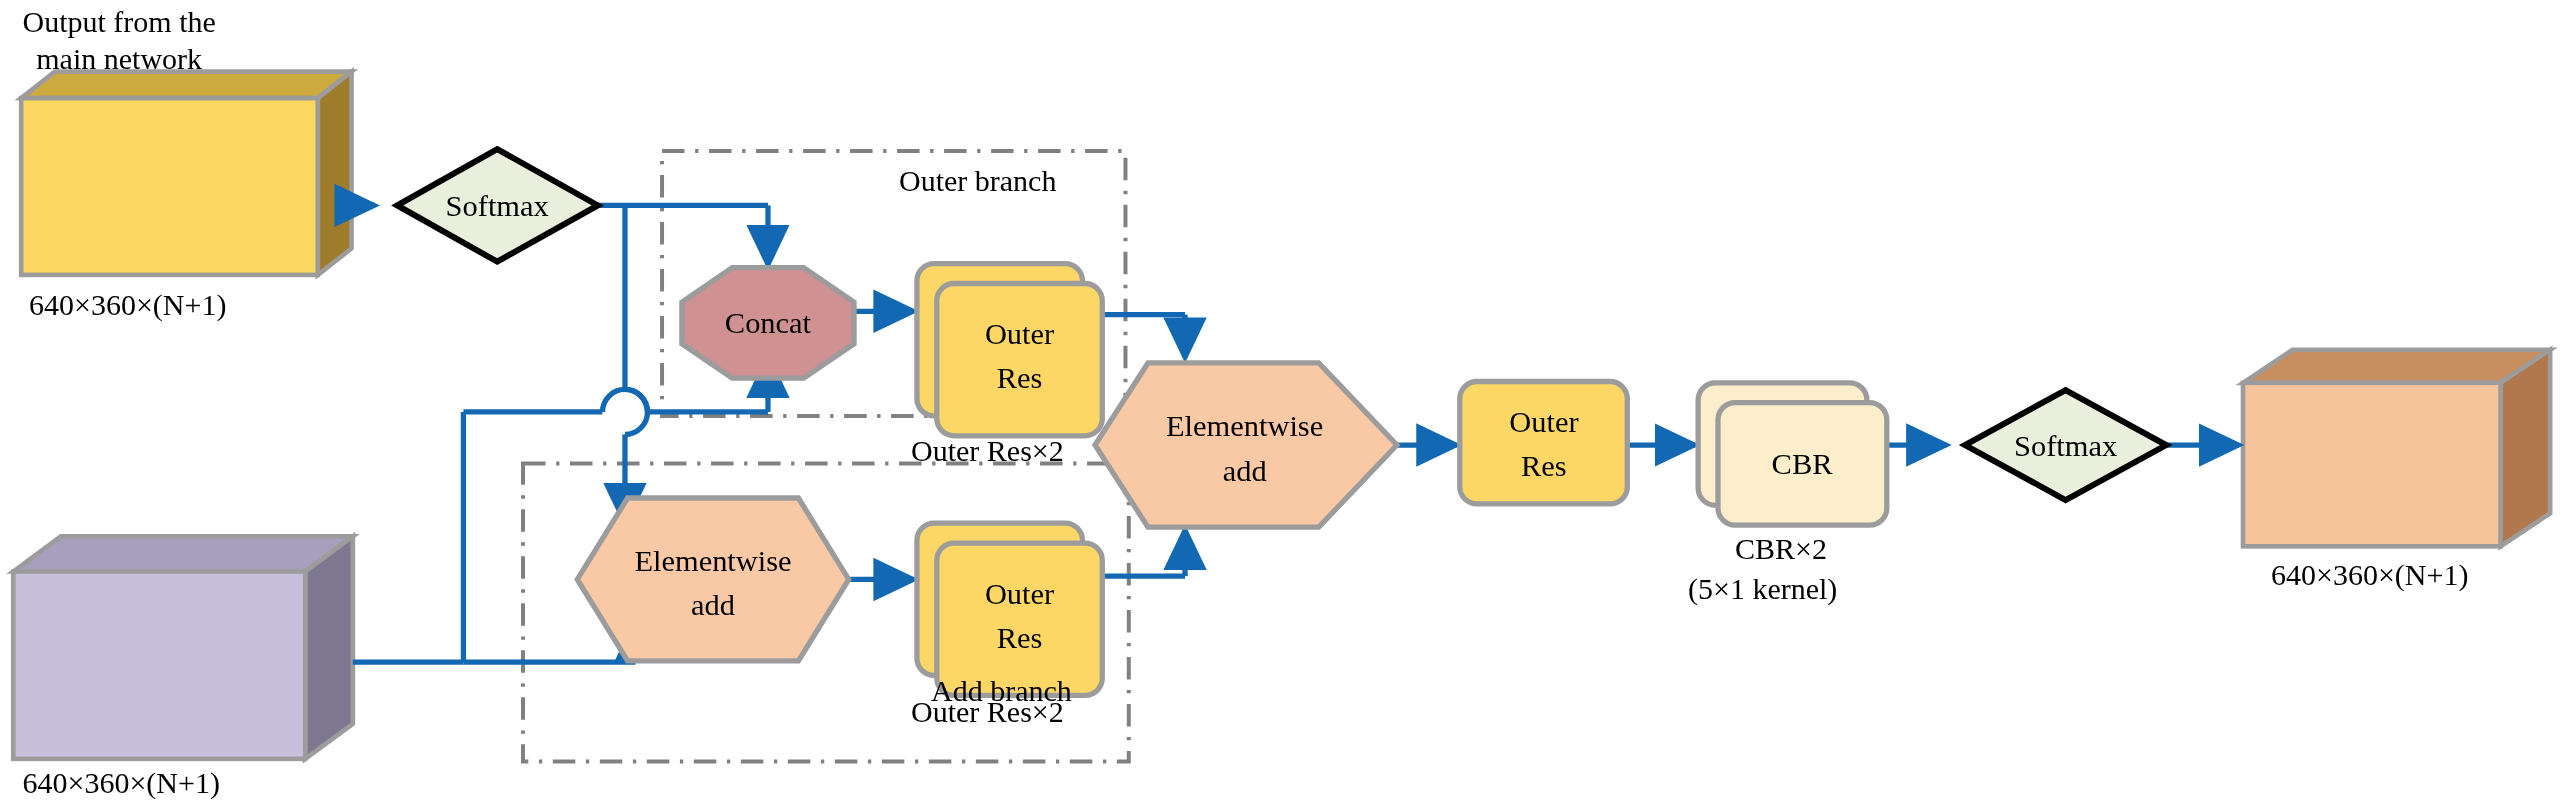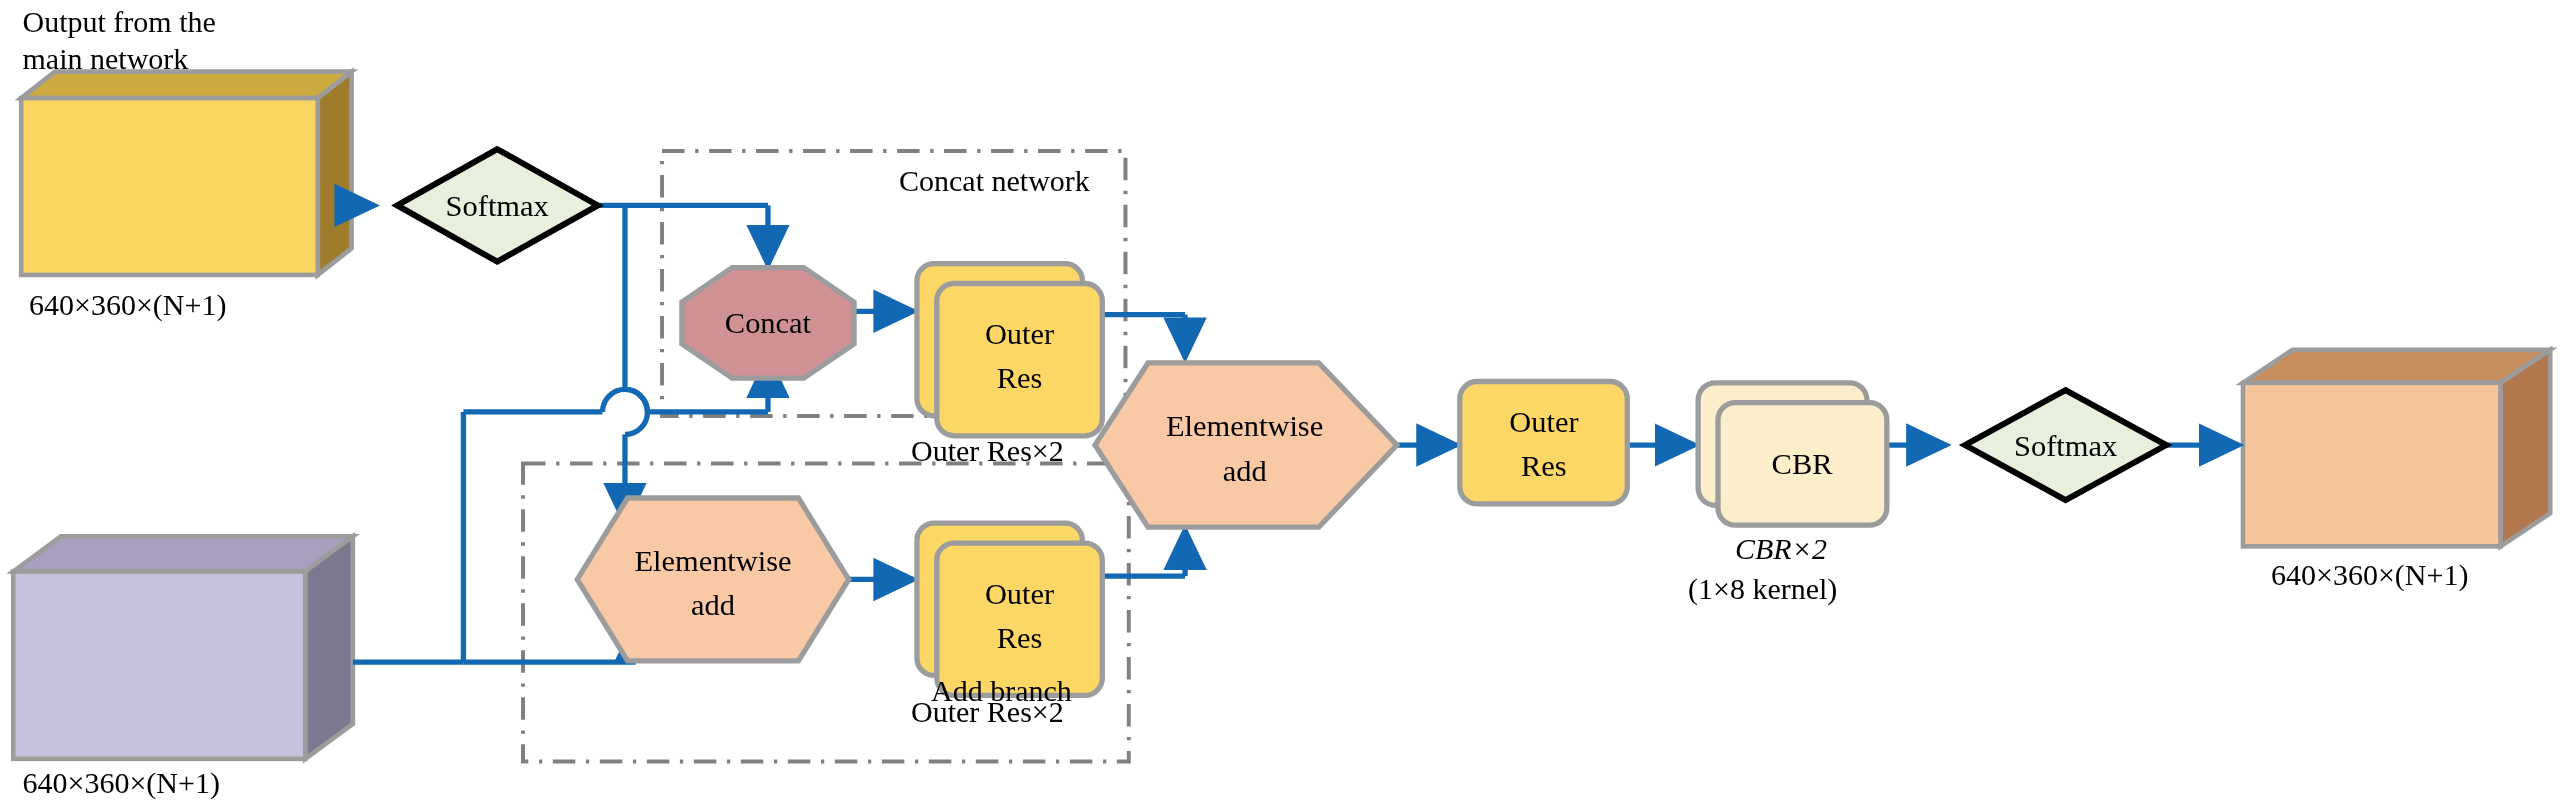--- a/index.html
+++ b/index.html
@@ -1,18 +1,18 @@
 <!DOCTYPE html>
 <html style="font-size:10.6px"><head>
 <meta charset="utf-8">
 <style>
   html,body{margin:0;padding:0;background:#ffffff;}
   body{width:2576px;height:808px;font-family:"Liberation Serif","DejaVu Serif",serif;color:#000;}
   #stage{position:relative;width:2576px;height:808px;overflow:hidden;background:#fff;}
-  .lbl{position:absolute;white-space:pre;line-height:1.22;font-size:30px;color:#000;}
+  .lbl{position:absolute;white-space:pre;line-height:1.22;font-size:30px;color:#000;text-align:center;}
   .svgwrap{position:absolute;left:0;top:0;width:2576px;height:808px;}
   text{font-family:"Liberation Serif","DejaVu Serif",serif;fill:#000;}
 </style>
 </head>
 <body>
 
 <div id="stage">
 
   <svg class="svgwrap" viewBox="0 0 3891 1220" xmlns="http://www.w3.org/2000/svg">
     <defs>
@@ -138,25 +138,25 @@
       <text x="3120" y="688" font-size="46" text-anchor="middle">Softmax</text>
     </g>
 
   </svg>
 
   <div class="lbl" style="left:22.5px; top:4px;">Output from the<br>main network</div>
   <div class="lbl" style="left:29px; top:287px;">640×360×(N+1)</div>
 
   <div class="lbl" style="left:22.5px; top:765px;">640×360×(N+1)</div>
 
-  <div class="lbl" style="left:899px; top:163px;">Concat network</div>
+  <div class="lbl" style="left:899px; top:163px;">Outer branch</div>
   <div class="lbl" style="left:911px; top:433px;">Outer Res×2</div>
 
   <div class="lbl" style="left:931px; top:673px;">Add branch</div>
   <div class="lbl" style="left:911px; top:694px;">Outer Res×2</div>
 
-  <div class="lbl" style="left:1735px; top:531px;font-style:italic;">CBR×2</div>
-  <div class="lbl" style="left:1688px; top:571px;">(1×8 kernel)</div>
+  <div class="lbl" style="left:1735px; top:531px;">CBR×2</div>
+  <div class="lbl" style="left:1688px; top:571px;">(5×1 kernel)</div>
 
   <div class="lbl" style="left:2271px; top:557px;">640×360×(N+1)</div>
 
 </div>
 
 
 </body></html>

